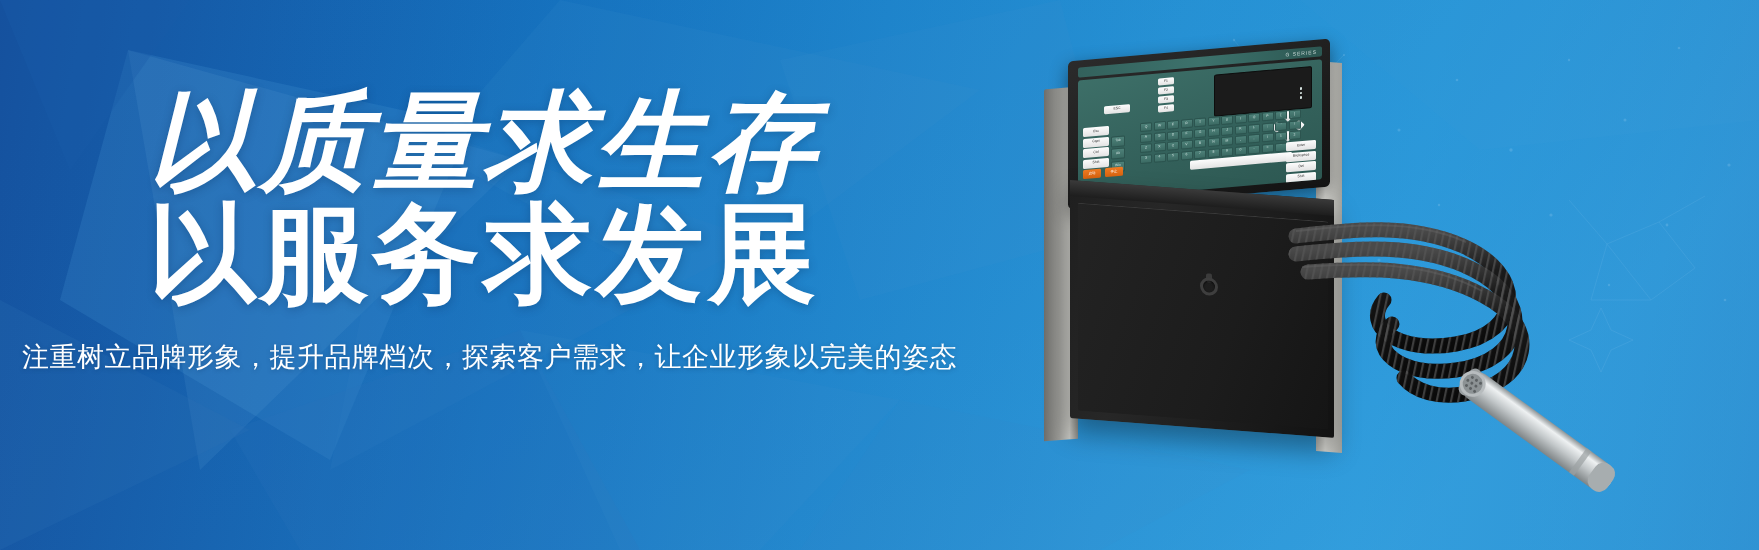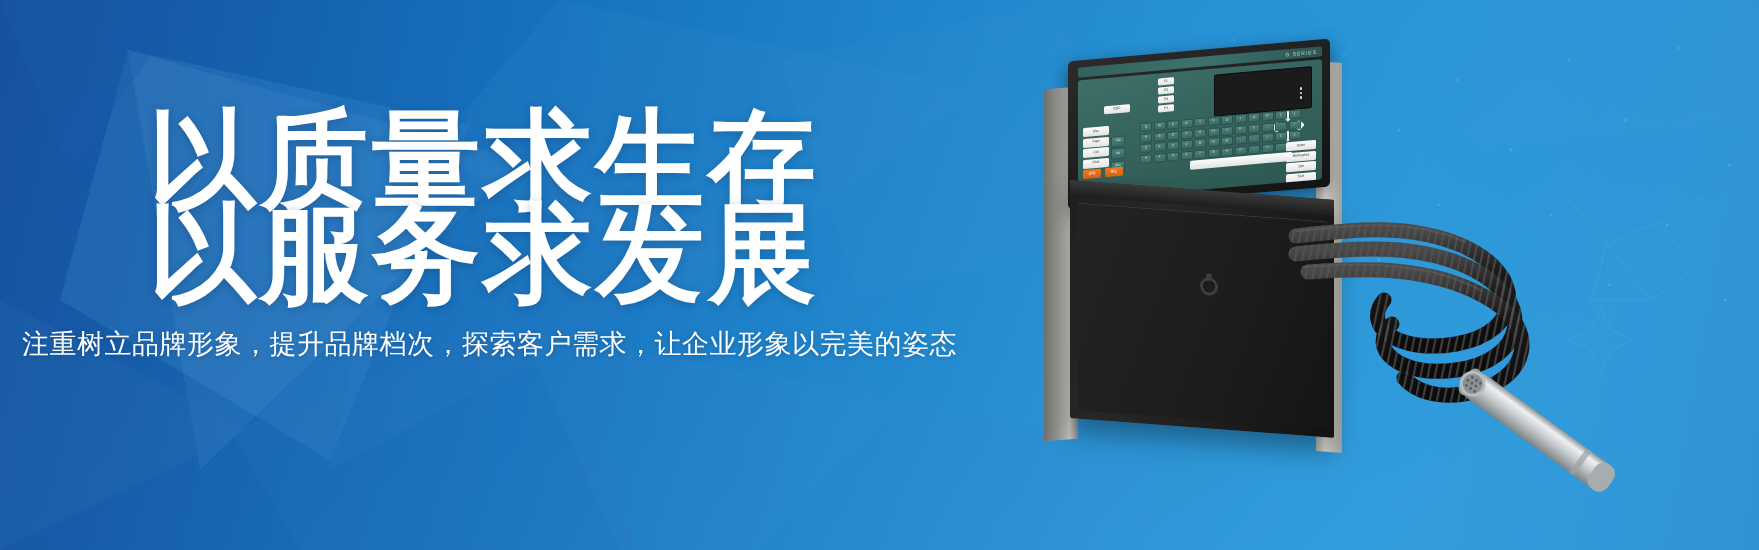--- a/index.html
+++ b/index.html
@@ -55,34 +55,34 @@
     position: absolute;
     left: 148px;
     color: #ffffff;
     font-weight: 700;
     font-size: 108px;
     letter-spacing: 4px;
     line-height: 1;
     white-space: nowrap;
     text-shadow: 0 2px 10px rgba(4, 40, 84, .28);
   }
-  .headline-1 { top: 106px; }
+  .headline-1 { top: 88px; font-style: italic; }
   .headline-2 { top: 200px; }
 
   .sub-line {
     position: absolute;
     left: 22px;
     color: #ffffff;
     font-size: 27px;
     font-weight: 400;
     letter-spacing: .5px;
     white-space: nowrap;
     text-shadow: 0 1px 4px rgba(5, 45, 90, .35);
   }
-  .sub-line-1 { top: 326px; }
+  .sub-line-1 { top: 339px; }
   .sub-line-2 { top: 375px; }
 
   
   .product {
     position: absolute;
     left: 1030px;
     top: 40px;
     width: 620px;
     height: 470px;
   }

